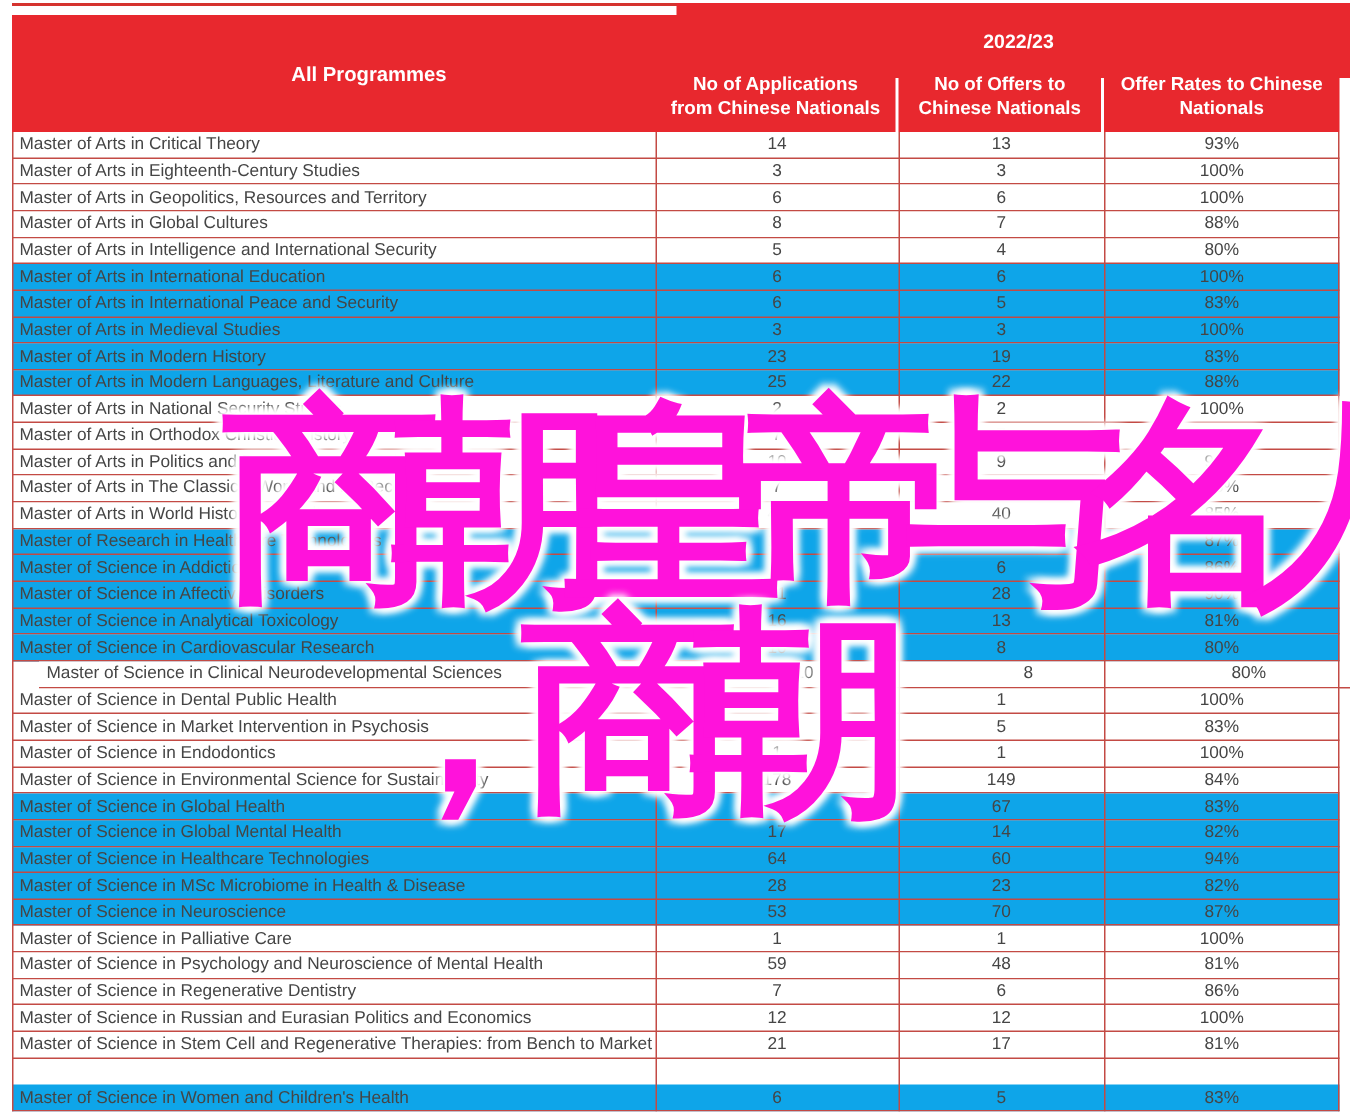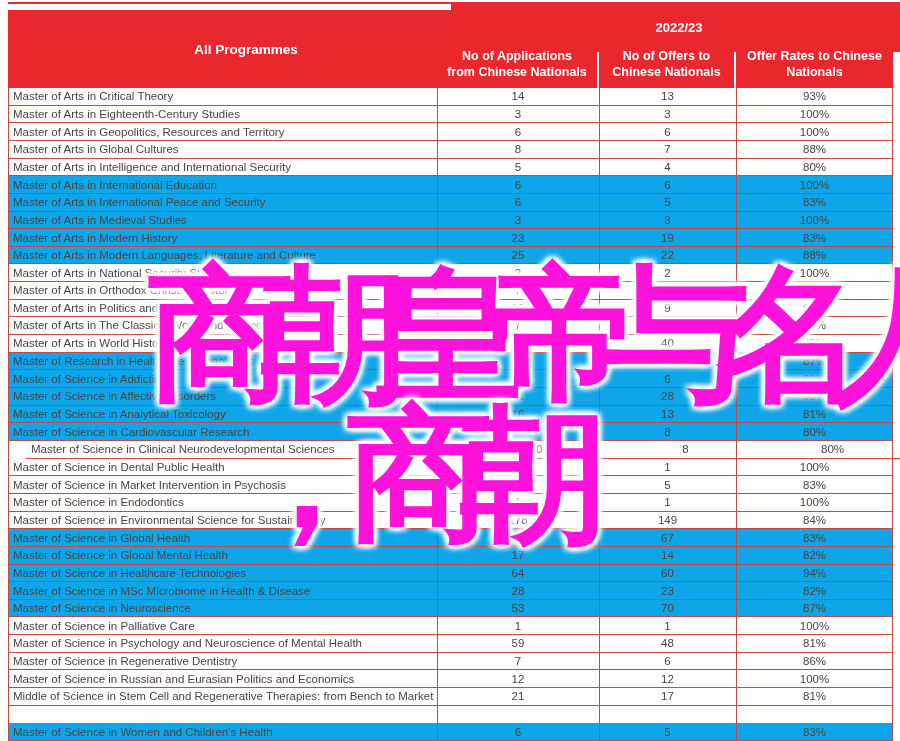--- a/index.html
+++ b/index.html
@@ -249,21 +249,21 @@
         <div class="cell num3">6</div>
         <div class="cell num4">86%</div>
       </div>
       <div class="row" style="top: 670.45px;">
         <div class="cell name">Master of Science in Russian and Eurasian Politics and Economics</div>
         <div class="cell num2">12</div>
         <div class="cell num3">12</div>
         <div class="cell num4">100%</div>
       </div>
       <div class="row" style="top: 688.1px;">
-        <div class="cell name">Middle of Science in Stem Cell and Regenerative Therapies: from Bench to Market</div>
+        <div class="cell name">Master of Science in Stem Cell and Regenerative Therapies: from Bench to Market</div>
         <div class="cell num2">21</div>
         <div class="cell num3">17</div>
         <div class="cell num4">81%</div>
       </div>
       <div class="row pink" style="top: 705.75px; margin-top: 43px;">
         <div class="cell name">Master of Science in Theoretical Physics</div>
         <div class="cell num2">25</div>
         <div class="cell num3">22</div>
         <div class="cell num4">88%</div>
       </div>

